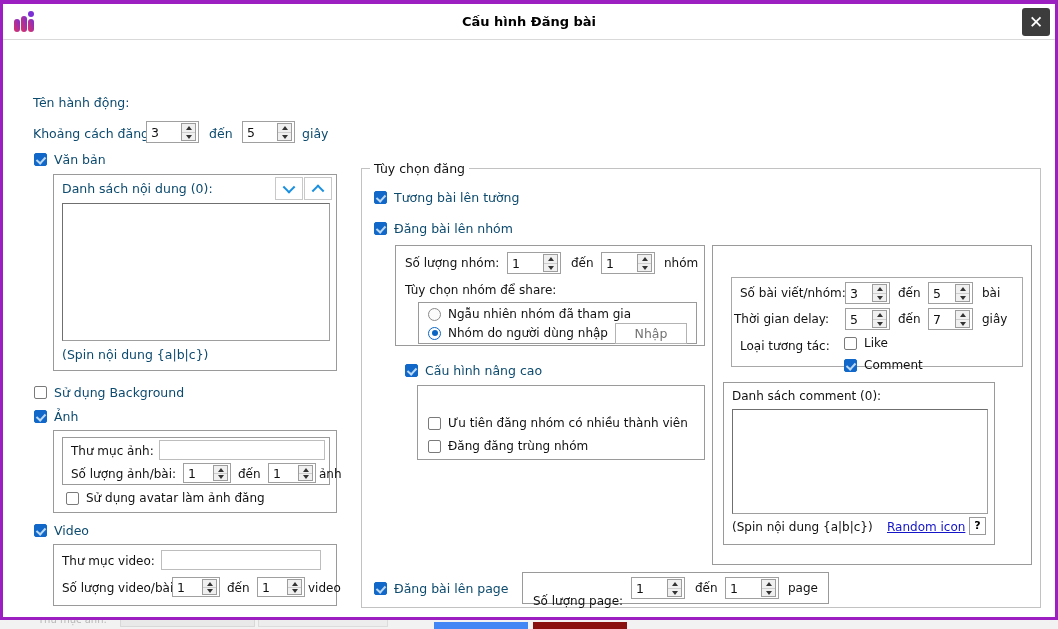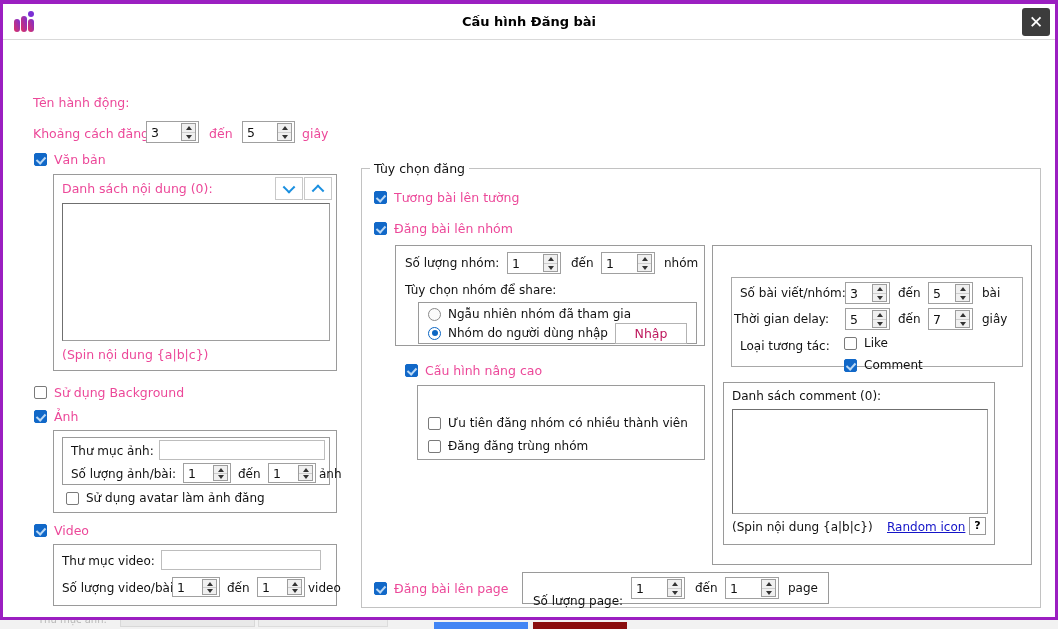--- a/index.html
+++ b/index.html
@@ -64,21 +64,21 @@
     border-radius: 3px;
     color: #fff;
     font-size: 17px; font-weight: bold;
     text-align: center; line-height: 28px;
     cursor: pointer;
   }
 
   .content { position: relative; width: 100%; height: 583px; }
 
   
-  .lbl { font-size: 12.5px; color: #ec4899; white-space: nowrap; }
+  .lbl { font-size: 12.5px; color: #0c4a6e; white-space: nowrap; }
   .lbl-sm { font-size: 12px; color: #111; white-space: nowrap; }
 
   .txt {
     border: 1px solid #bdbdbd; background: #fff;
     height: 22px; font-size: 12.5px; padding: 0 4px;
     font-family: "DejaVu Sans", "Liberation Sans", sans-serif;
     color: #111;
   }
 
   .spin { position: relative; display: inline-block; vertical-align: middle; }
@@ -151,21 +151,21 @@
   }
   .chev {
     position: absolute; left: 50%; top: 50%; width: 9px; height: 9px;
     border: solid #1a8fe0; border-width: 0 2.4px 2.4px 0;
   }
   .chev.down { transform: translate(-50%,-70%) rotate(45deg); }
   .chev.up   { transform: translate(-50%,-30%) rotate(-135deg); }
 
   .pushbtn {
     position: absolute; border: 1px solid #b3b3b3; background: #fff;
-    font-size: 12.5px; color: #be185d; text-align: center; cursor: pointer;
+    font-size: 12.5px; color: #737373; text-align: center; cursor: pointer;
     font-family: "DejaVu Sans", "Liberation Sans", sans-serif;
   }
 
   .link {
     position: absolute; font-size: 12px; color: #1414c8;
     text-decoration: underline; cursor: pointer;
   }
 
   .helpbtn {
     position: absolute; width: 17px; height: 18px;

